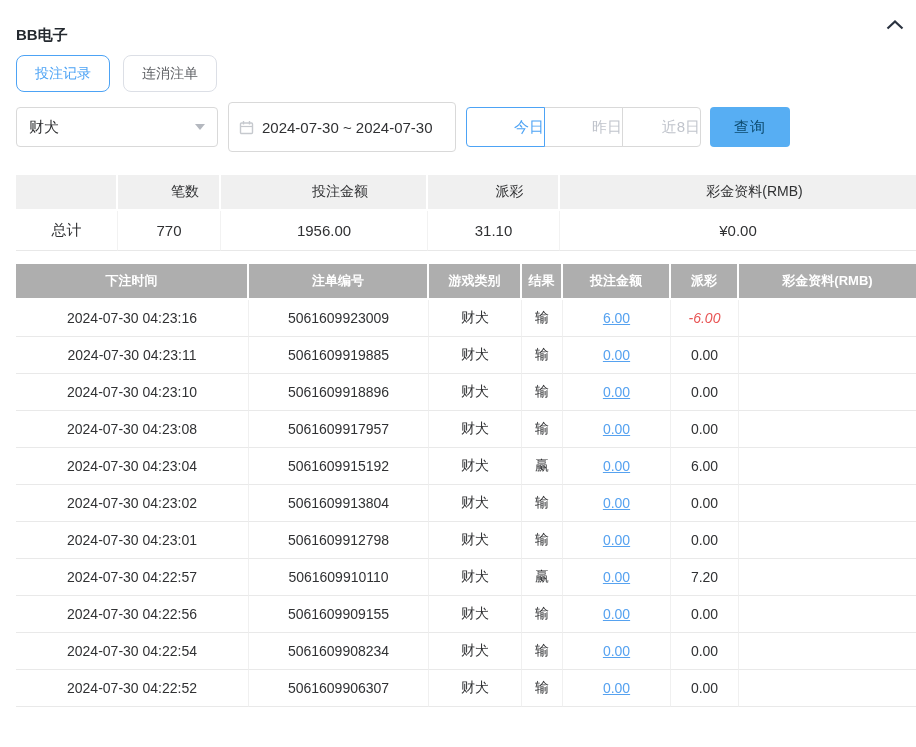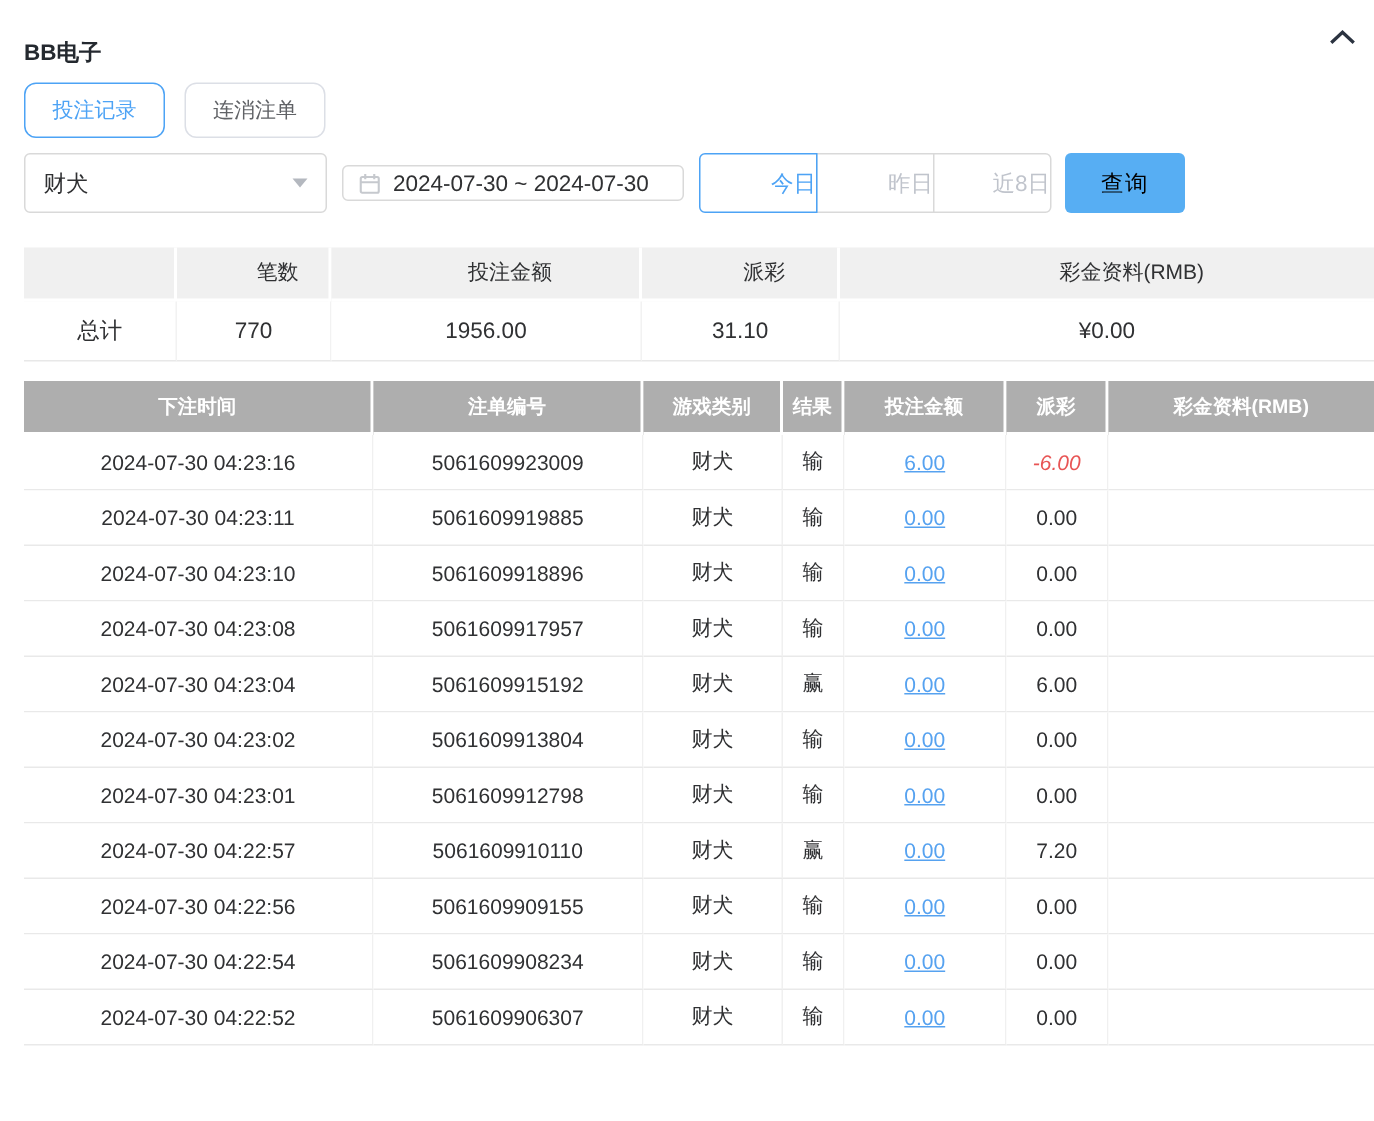--- a/index.html
+++ b/index.html
@@ -34,37 +34,37 @@
   .select {
     width: 202px; height: 40px; border: 1px solid #d9d9d9; border-radius: 4px;
     display: flex; align-items: center; justify-content: space-between;
     padding: 0 12px; font-size: 15px; color: #303133; cursor: pointer; background: #fff;
   }
   .caret-down {
     width: 0; height: 0; border-left: 5px solid transparent;
     border-right: 5px solid transparent; border-top: 6px solid #b4b8bf;
   }
   .date-range {
-    margin-left: 10px; width: 228px; height: 24px;
+    margin-left: 10px; width: 228px; height: 50px;
     border: 1px solid #d9d9d9; border-radius: 4px; background: #fff;
     display: flex; align-items: center; padding: 0 10px; gap: 8px;
     font-size: 15px; color: #303133; cursor: pointer; white-space: nowrap;
   }
   .btn-group { margin-left: 10px; display: flex; }
   .group-btn {
     width: 79px; height: 40px; background: #fff; border: 1px solid #d9d9d9;
     font-size: 15px; color: #c0c4cc; cursor: pointer; font-family: inherit;
     margin-left: -1px; position: relative; text-align: right;
   }
   .group-btn:first-child { margin-left: 0; border-radius: 4px 0 0 4px; }
   .group-btn:last-child { border-radius: 0 4px 4px 0; }
   .group-btn.active { border-color: #4da3f5; color: #4da3f5; z-index: 2; }
   .query-btn {
     margin-left: 9px; width: 80px; height: 40px; background: #57aef3;
-    color: #000000; border: none; border-radius: 4px; font-size: 15px;
+    color: #0c4a6e; border: none; border-radius: 4px; font-size: 15px;
     cursor: pointer; font-family: inherit; letter-spacing: 1px;
   }
 
   
   table { border-collapse: separate; border-spacing: 0; table-layout: fixed; }
   .summary-table { width: 900px; margin: 23px 0 0 16px; }
   .summary-table th {
     background: #f0f0f0; height: 36px; font-weight: normal; font-size: 14px;
     color: #303133; text-align: center;
     border-right: 2px solid #fff; border-bottom: 2px solid #fff; padding-left: 33px;

